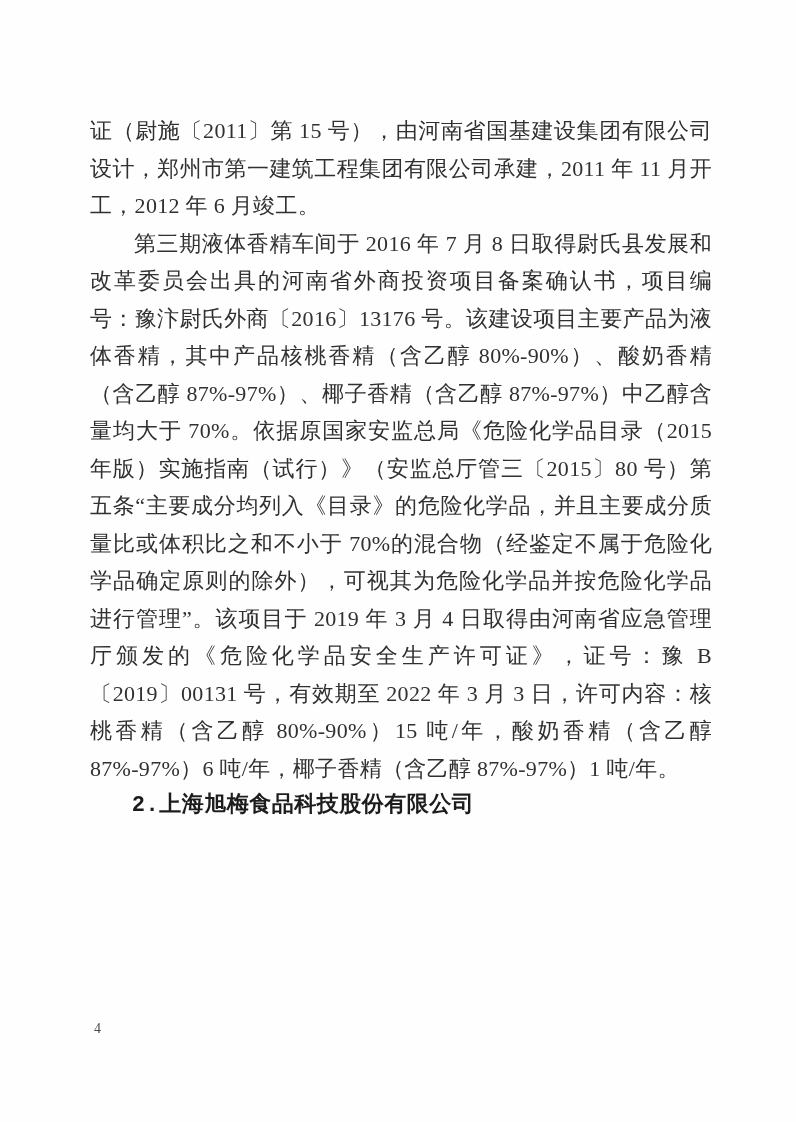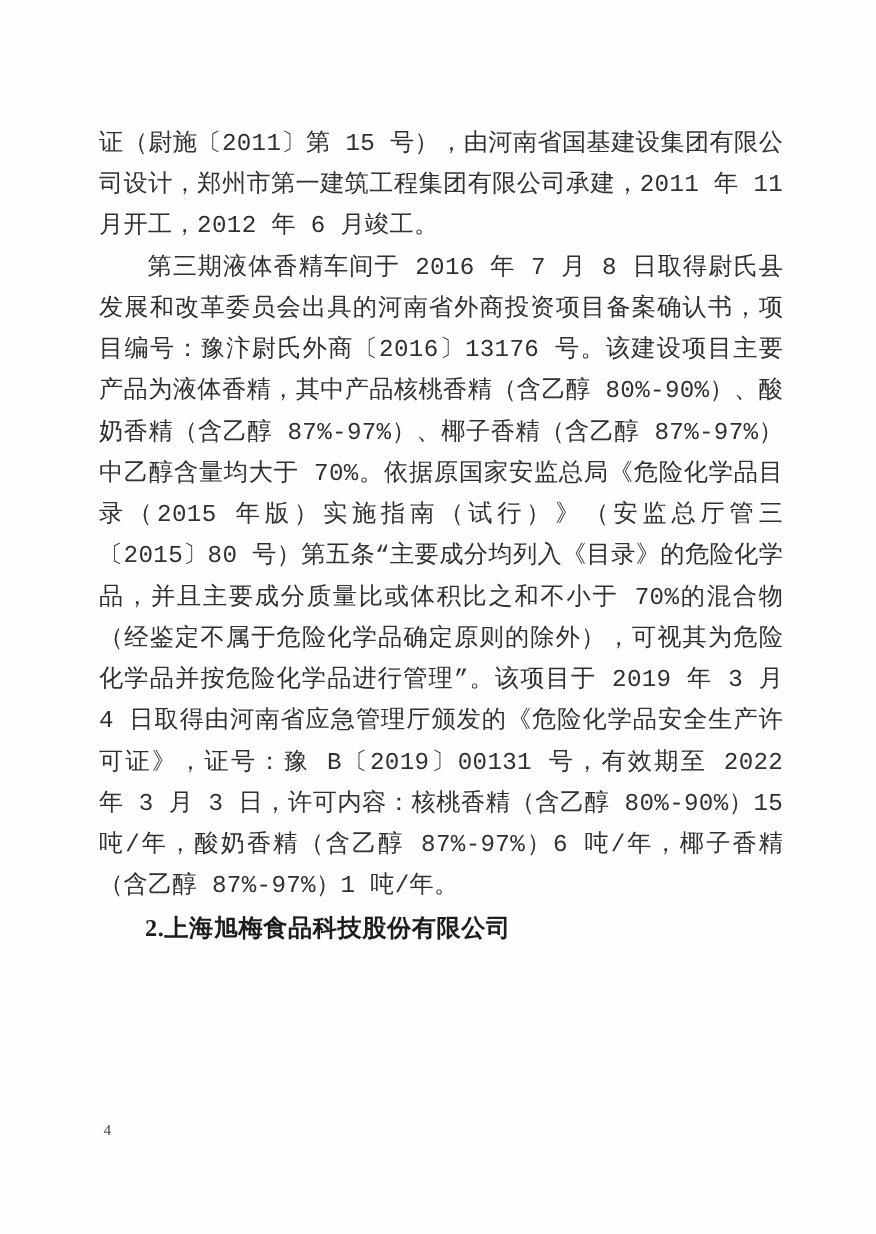--- a/index.html
+++ b/index.html
@@ -28,34 +28,33 @@
     color: #303030;
     font-size: 22px;
     line-height: 37.5px;
     text-align: justify;
     text-justify: inter-ideograph;
     letter-spacing: 0.3px;
   }
   .para {
     margin: 0;
     padding: 0;
-    font-family: Liberation Mono, monospace;
   }
   .para.indented {
     text-indent: 2em;
   }
   .heading {
     margin: 0;
     padding: 0;
     font-size: 22px;
     line-height: 37.5px;
     font-weight: 700;
     color: #1c1c1c;
     text-indent: 1.9em;
-    font-family: Liberation Serif, serif;
+    font-family: Liberation Mono, monospace;
     letter-spacing: 0.5px;
   }
   .page-number {
     position: absolute;
     left: 94px;
     top: 1020px;
     font-size: 14px;
     line-height: 18px;
     color: #4a4a4a;
     font-family: "Liberation Serif", "DejaVu Serif", serif;

